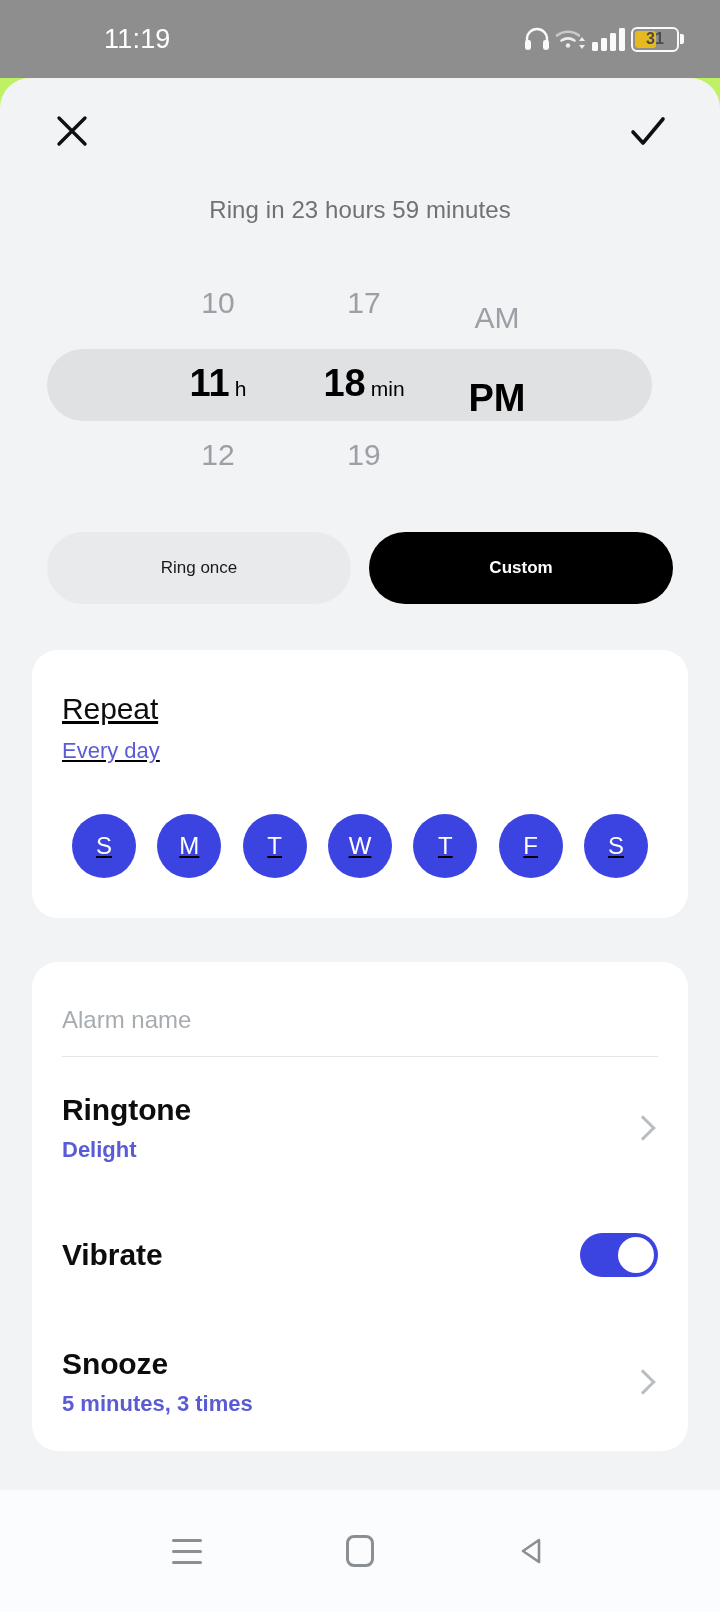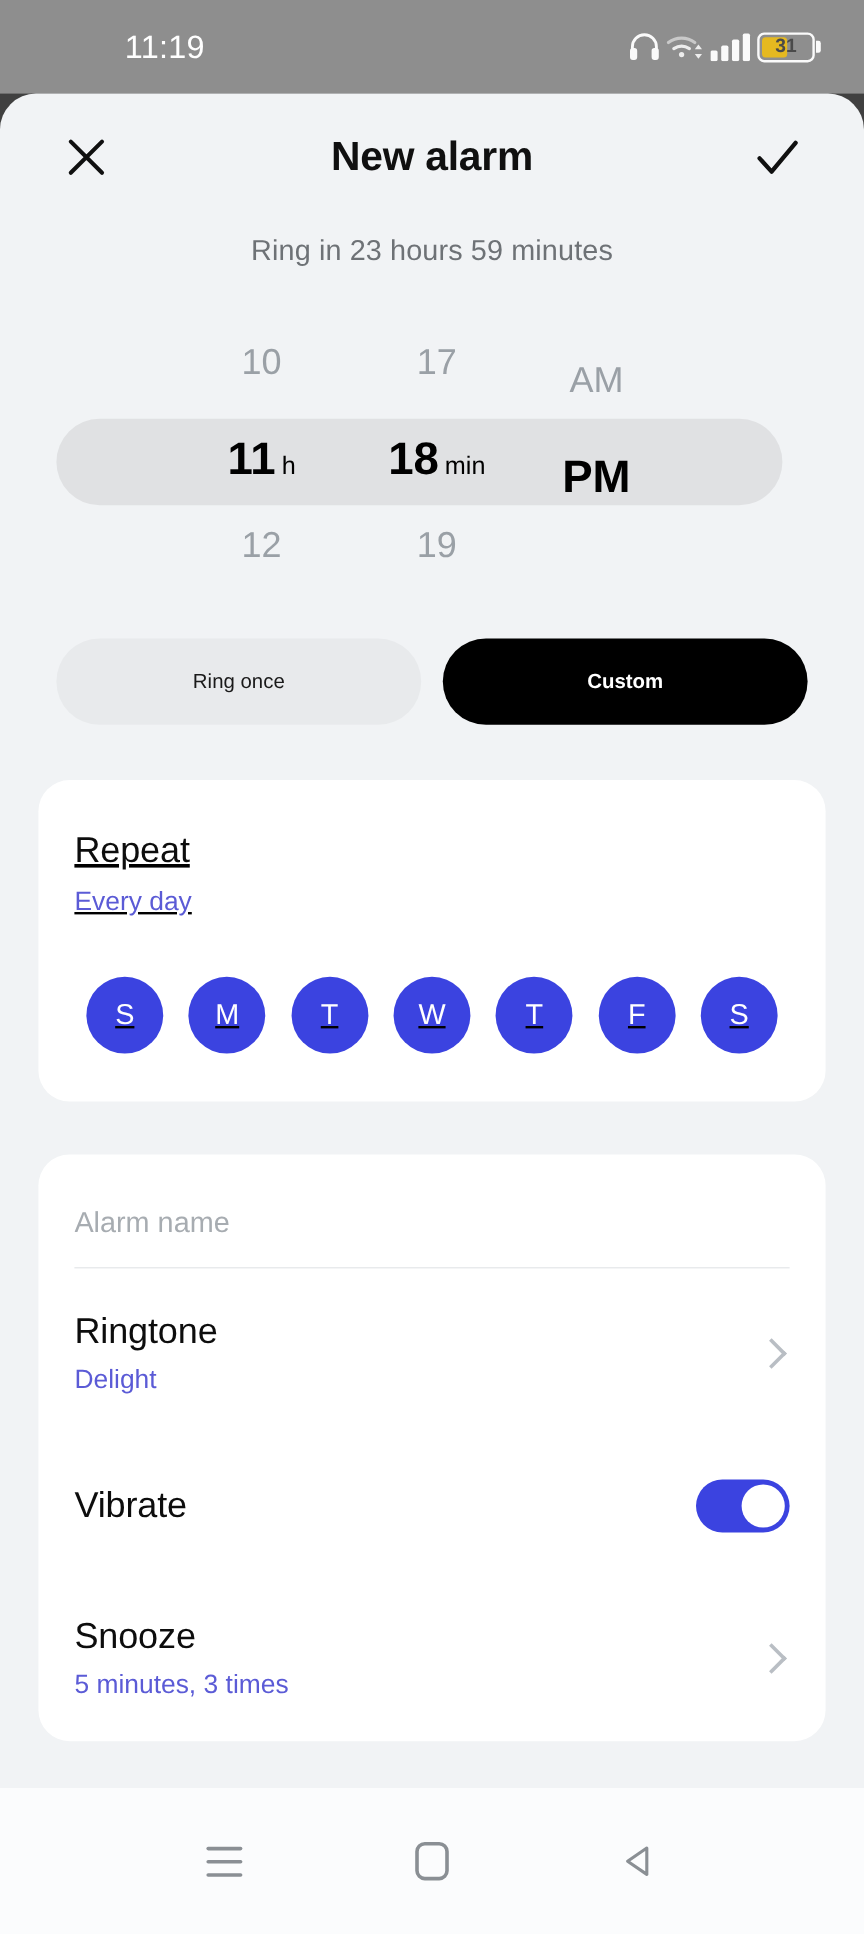--- a/index.html
+++ b/index.html
@@ -3,21 +3,21 @@
 <meta charset="utf-8">
 <style>
   * { margin:0; padding:0; box-sizing:border-box; }
   html, body {
     width:720px; height:1612px;
     background:#8e8e8e;
     font-family:"Liberation Sans", sans-serif;
     -webkit-font-smoothing:antialiased;
     overflow:hidden;
   }
-  #screen { position:relative; width:720px; height:1612px; background:#404040; }
+  #screen { position:relative; width:720px; height:1612px; background:#bef264; }
 
   
   .statusbar {
     position:absolute; top:0; left:0; width:720px; height:78px;
     background:#8e8e8e; display:flex; align-items:center;
     padding:0 36px; color:#ffffff;
   }
   .sb-clock { font-size:27px; font-weight:500; letter-spacing:.2px; margin-left:68px; }
   .sb-right { margin-left:auto; display:flex; align-items:flex-start; gap:5px; }
   .sb-icon { display:flex; align-items:center; }
@@ -120,21 +120,21 @@
     font-size:24px; color:#1a1a1a; font-family:"Liberation Sans", sans-serif;
     padding:0 0 22px 0;
   }
   .name-input::placeholder { color:#a7acb1; }
   .name-underline { height:1px; background:#e3e5e8; width:100%; }
 
   .srow {
     display:flex; align-items:center; padding:36px 30px 34px 30px;
     cursor:pointer; position:relative;
   }
-  .srow-text { display:flex; flex-direction:column; }
+  .srow-text { display:flex; flex-direction:column;font-weight:bold; }
   .srow-title { font-size:30px; color:#0d0d0d; letter-spacing:-.1px; }
   .srow-sub { font-size:22px; color:#5b5bd6; margin-top:10px; }
   .srow-right { margin-left:auto; display:flex; align-items:center; }
   .chev { width:18px; height:18px; border-right:3px solid #b9bec4; border-top:3px solid #b9bec4;
           transform:rotate(45deg); margin-right:6px; }
 
   .toggle {
     width:78px; height:44px; border-radius:22px; background:#3b43e0;
     position:relative; cursor:pointer;
   }
@@ -197,21 +197,20 @@
   </div>
 
   <div class="app-sheet">
 
     <div class="header">
       <div class="icon-btn">
         <svg width="38" height="38" viewBox="0 0 38 38">
           <path d="M6 6 L32 32 M32 6 L6 32" stroke="#101010" stroke-width="3.4" stroke-linecap="round"></path>
         </svg>
       </div>
-      <div class="title">New alarm</div>
       <div class="icon-btn check-btn">
         <svg width="40" height="38" viewBox="0 0 40 38">
           <path d="M5 20 L15 31 L35 7" fill="none" stroke="#101010" stroke-width="3.6" stroke-linecap="round" stroke-linejoin="round"></path>
         </svg>
       </div>
     </div>
     <div class="subtitle">Ring in 23 hours 59 minutes</div>
 
     <div class="picker">
       <div class="pill"></div>

